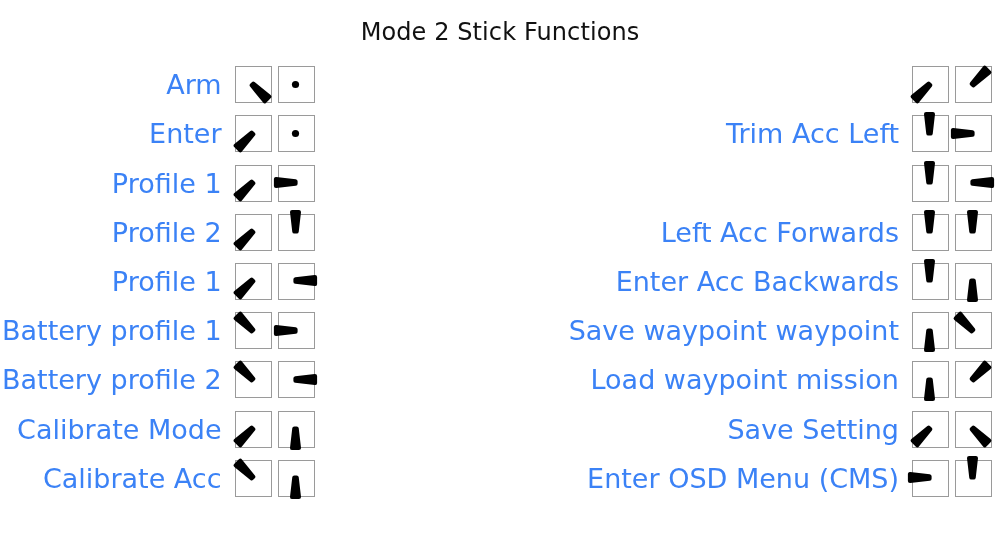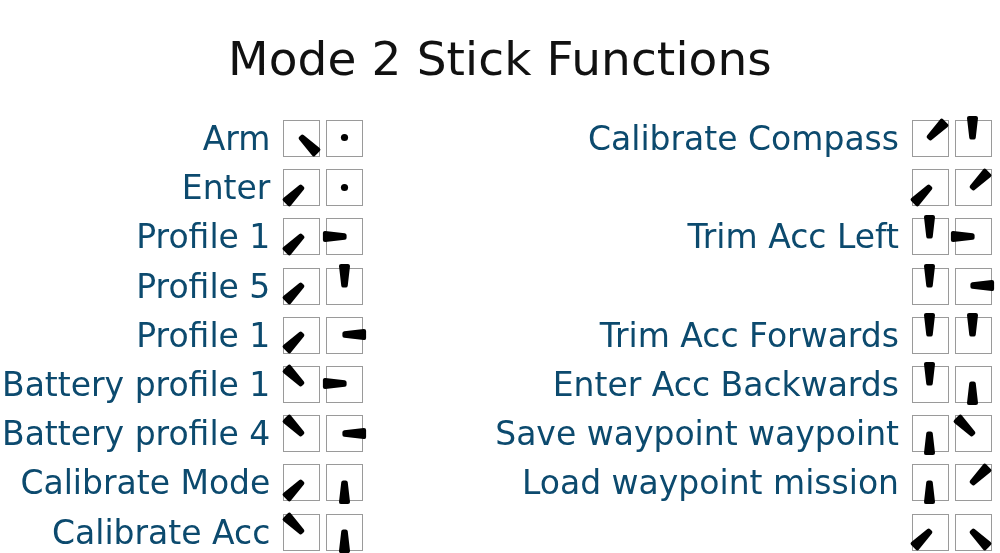--- a/index.html
+++ b/index.html
@@ -11,21 +11,21 @@
   body {
     width: 1000px;
     height: 553px;
     font-family: "DejaVu Sans", "Liberation Sans", sans-serif;
     color: #000000;
     overflow: hidden;
     position: relative;
   }
   #page-title {
     text-align: center;
-    font-size: 47px;
+    font-size: 24px;
     font-weight: 400;
     line-height: 1;
     padding-top: 4px;
     letter-spacing: 0.1px;
     color: #111111;
   }
   #chart-body {
     display: flex;
     flex-direction: row;
     align-items: flex-start;
@@ -40,24 +40,24 @@
   }
   .row {
     display: flex;
     flex-direction: row;
     align-items: center;
     height: 49.2px;
   }
   .col-left .row { justify-content: flex-end; }
   .col-right .row { justify-content: flex-end; }
   .row-label {
-    font-size: 33px;
+    font-size: 27px;
     line-height: 1;
     white-space: nowrap;
-    color: #0c4a6e;
+    color: #3b82f6;
   }
   .col-left .row-label { text-align: right; padding-right: 13px; }
   .col-right .row-label { text-align: right; padding-right: 13px; }
   .stick-pair {
     display: flex;
     flex-direction: row;
     gap: 6px;
     flex: 0 0 auto;
   }
   .stick-box {
@@ -129,21 +129,21 @@
             </svg>
           </div>
           <div class="stick-box">
             <svg viewBox="0 0 37 37">
               <path d="M 18.5 17.35 L -1 15.1 Q -1 18.5 -1 21.9 L 18.5 19.65 Z" stroke="#000000" stroke-width="4.216" stroke-linejoin="round" stroke-linecap="round"></path>
             </svg>
           </div>
         </div>
       </div>
       <div class="row">
-        <span class="row-label">Profile 5</span>
+        <span class="row-label">Profile 2</span>
         <div class="stick-pair">
           <div class="stick-box">
             <svg viewBox="0 0 37 37">
               <path d="M 17.686835 17.686835 L 1.6710200000000004 30.66212 Q 4.00445 32.99555 6.33788 35.32898 L 19.313165 19.313165 Z" stroke="#000000" stroke-width="4.092" stroke-linejoin="round" stroke-linecap="round"></path>
             </svg>
           </div>
           <div class="stick-box">
             <svg viewBox="0 0 37 37">
               <path d="M 19.65 18.5 L 21.9 -1 Q 18.5 -1 15.1 -1 L 17.35 18.5 Z" stroke="#000000" stroke-width="4.216" stroke-linejoin="round" stroke-linecap="round"></path>
             </svg>
@@ -174,21 +174,21 @@
             </svg>
           </div>
           <div class="stick-box">
             <svg viewBox="0 0 37 37">
               <path d="M 18.5 17.35 L -1 15.1 Q -1 18.5 -1 21.9 L 18.5 19.65 Z" stroke="#000000" stroke-width="4.216" stroke-linejoin="round" stroke-linecap="round"></path>
             </svg>
           </div>
         </div>
       </div>
       <div class="row">
-        <span class="row-label">Battery profile 4</span>
+        <span class="row-label">Battery profile 2</span>
         <div class="stick-pair">
           <div class="stick-box">
             <svg viewBox="0 0 37 37">
               <path d="M 19.313165 17.686835 L 6.33788 1.6710200000000004 Q 4.00445 4.00445 1.6710200000000004 6.33788 L 17.686835 19.313165 Z" stroke="#000000" stroke-width="4.092" stroke-linejoin="round" stroke-linecap="round"></path>
             </svg>
           </div>
           <div class="stick-box">
             <svg viewBox="0 0 37 37">
               <path d="M 18.5 19.65 L 38 21.9 Q 38 18.5 38 15.1 L 18.5 17.35 Z" stroke="#000000" stroke-width="4.216" stroke-linejoin="round" stroke-linecap="round"></path>
             </svg>
@@ -221,138 +221,124 @@
           <div class="stick-box">
             <svg viewBox="0 0 37 37">
               <path d="M 17.35 18.5 L 15.1 38 Q 18.5 38 21.9 38 L 19.65 18.5 Z" stroke="#000000" stroke-width="4.216" stroke-linejoin="round" stroke-linecap="round"></path>
             </svg>
           </div>
         </div>
       </div>
     </div>
   <div class="column col-right">
       <div class="row">
-        <span class="row-label">Calibrate Compass</span>
-        <div class="stick-pair">
+        <div class="stick-pair">
+          <div class="stick-box">
+            <svg viewBox="0 0 37 37">
+              <path d="M 17.686835 17.686835 L 1.6710200000000004 30.66212 Q 4.00445 32.99555 6.33788 35.32898 L 19.313165 19.313165 Z" stroke="#000000" stroke-width="4.092" stroke-linejoin="round" stroke-linecap="round"></path>
+            </svg>
+          </div>
           <div class="stick-box">
             <svg viewBox="0 0 37 37">
               <path d="M 19.313165 19.313165 L 35.32898 6.33788 Q 32.99555 4.00445 30.66212 1.6710200000000004 L 17.686835 17.686835 Z" stroke="#000000" stroke-width="4.092" stroke-linejoin="round" stroke-linecap="round"></path>
             </svg>
           </div>
-          <div class="stick-box">
-            <svg viewBox="0 0 37 37">
-              <path d="M 19.65 18.5 L 21.9 -1 Q 18.5 -1 15.1 -1 L 17.35 18.5 Z" stroke="#000000" stroke-width="4.216" stroke-linejoin="round" stroke-linecap="round"></path>
-            </svg>
-          </div>
-        </div>
-      </div>
-      <div class="row">
-        <div class="stick-pair">
-          <div class="stick-box">
-            <svg viewBox="0 0 37 37">
-              <path d="M 17.686835 17.686835 L 1.6710200000000004 30.66212 Q 4.00445 32.99555 6.33788 35.32898 L 19.313165 19.313165 Z" stroke="#000000" stroke-width="4.092" stroke-linejoin="round" stroke-linecap="round"></path>
+        </div>
+      </div>
+      <div class="row">
+        <span class="row-label">Trim Acc Left</span>
+        <div class="stick-pair">
+          <div class="stick-box">
+            <svg viewBox="0 0 37 37">
+              <path d="M 19.65 18.5 L 21.9 -1 Q 18.5 -1 15.1 -1 L 17.35 18.5 Z" stroke="#000000" stroke-width="4.216" stroke-linejoin="round" stroke-linecap="round"></path>
+            </svg>
+          </div>
+          <div class="stick-box">
+            <svg viewBox="0 0 37 37">
+              <path d="M 18.5 17.35 L -1 15.1 Q -1 18.5 -1 21.9 L 18.5 19.65 Z" stroke="#000000" stroke-width="4.216" stroke-linejoin="round" stroke-linecap="round"></path>
+            </svg>
+          </div>
+        </div>
+      </div>
+      <div class="row">
+        <div class="stick-pair">
+          <div class="stick-box">
+            <svg viewBox="0 0 37 37">
+              <path d="M 19.65 18.5 L 21.9 -1 Q 18.5 -1 15.1 -1 L 17.35 18.5 Z" stroke="#000000" stroke-width="4.216" stroke-linejoin="round" stroke-linecap="round"></path>
+            </svg>
+          </div>
+          <div class="stick-box">
+            <svg viewBox="0 0 37 37">
+              <path d="M 18.5 19.65 L 38 21.9 Q 38 18.5 38 15.1 L 18.5 17.35 Z" stroke="#000000" stroke-width="4.216" stroke-linejoin="round" stroke-linecap="round"></path>
+            </svg>
+          </div>
+        </div>
+      </div>
+      <div class="row">
+        <span class="row-label">Left Acc Forwards</span>
+        <div class="stick-pair">
+          <div class="stick-box">
+            <svg viewBox="0 0 37 37">
+              <path d="M 19.65 18.5 L 21.9 -1 Q 18.5 -1 15.1 -1 L 17.35 18.5 Z" stroke="#000000" stroke-width="4.216" stroke-linejoin="round" stroke-linecap="round"></path>
+            </svg>
+          </div>
+          <div class="stick-box">
+            <svg viewBox="0 0 37 37">
+              <path d="M 19.65 18.5 L 21.9 -1 Q 18.5 -1 15.1 -1 L 17.35 18.5 Z" stroke="#000000" stroke-width="4.216" stroke-linejoin="round" stroke-linecap="round"></path>
+            </svg>
+          </div>
+        </div>
+      </div>
+      <div class="row">
+        <span class="row-label">Enter Acc Backwards</span>
+        <div class="stick-pair">
+          <div class="stick-box">
+            <svg viewBox="0 0 37 37">
+              <path d="M 19.65 18.5 L 21.9 -1 Q 18.5 -1 15.1 -1 L 17.35 18.5 Z" stroke="#000000" stroke-width="4.216" stroke-linejoin="round" stroke-linecap="round"></path>
+            </svg>
+          </div>
+          <div class="stick-box">
+            <svg viewBox="0 0 37 37">
+              <path d="M 17.35 18.5 L 15.1 38 Q 18.5 38 21.9 38 L 19.65 18.5 Z" stroke="#000000" stroke-width="4.216" stroke-linejoin="round" stroke-linecap="round"></path>
+            </svg>
+          </div>
+        </div>
+      </div>
+      <div class="row">
+        <span class="row-label">Save waypoint waypoint</span>
+        <div class="stick-pair">
+          <div class="stick-box">
+            <svg viewBox="0 0 37 37">
+              <path d="M 17.35 18.5 L 15.1 38 Q 18.5 38 21.9 38 L 19.65 18.5 Z" stroke="#000000" stroke-width="4.216" stroke-linejoin="round" stroke-linecap="round"></path>
+            </svg>
+          </div>
+          <div class="stick-box">
+            <svg viewBox="0 0 37 37">
+              <path d="M 19.313165 17.686835 L 6.33788 1.6710200000000004 Q 4.00445 4.00445 1.6710200000000004 6.33788 L 17.686835 19.313165 Z" stroke="#000000" stroke-width="4.092" stroke-linejoin="round" stroke-linecap="round"></path>
+            </svg>
+          </div>
+        </div>
+      </div>
+      <div class="row">
+        <span class="row-label">Load waypoint mission</span>
+        <div class="stick-pair">
+          <div class="stick-box">
+            <svg viewBox="0 0 37 37">
+              <path d="M 17.35 18.5 L 15.1 38 Q 18.5 38 21.9 38 L 19.65 18.5 Z" stroke="#000000" stroke-width="4.216" stroke-linejoin="round" stroke-linecap="round"></path>
             </svg>
           </div>
           <div class="stick-box">
             <svg viewBox="0 0 37 37">
               <path d="M 19.313165 19.313165 L 35.32898 6.33788 Q 32.99555 4.00445 30.66212 1.6710200000000004 L 17.686835 17.686835 Z" stroke="#000000" stroke-width="4.092" stroke-linejoin="round" stroke-linecap="round"></path>
             </svg>
           </div>
         </div>
       </div>
       <div class="row">
-        <span class="row-label">Trim Acc Left</span>
-        <div class="stick-pair">
-          <div class="stick-box">
-            <svg viewBox="0 0 37 37">
-              <path d="M 19.65 18.5 L 21.9 -1 Q 18.5 -1 15.1 -1 L 17.35 18.5 Z" stroke="#000000" stroke-width="4.216" stroke-linejoin="round" stroke-linecap="round"></path>
-            </svg>
-          </div>
-          <div class="stick-box">
-            <svg viewBox="0 0 37 37">
-              <path d="M 18.5 17.35 L -1 15.1 Q -1 18.5 -1 21.9 L 18.5 19.65 Z" stroke="#000000" stroke-width="4.216" stroke-linejoin="round" stroke-linecap="round"></path>
-            </svg>
-          </div>
-        </div>
-      </div>
-      <div class="row">
-        <div class="stick-pair">
-          <div class="stick-box">
-            <svg viewBox="0 0 37 37">
-              <path d="M 19.65 18.5 L 21.9 -1 Q 18.5 -1 15.1 -1 L 17.35 18.5 Z" stroke="#000000" stroke-width="4.216" stroke-linejoin="round" stroke-linecap="round"></path>
-            </svg>
-          </div>
-          <div class="stick-box">
-            <svg viewBox="0 0 37 37">
-              <path d="M 18.5 19.65 L 38 21.9 Q 38 18.5 38 15.1 L 18.5 17.35 Z" stroke="#000000" stroke-width="4.216" stroke-linejoin="round" stroke-linecap="round"></path>
-            </svg>
-          </div>
-        </div>
-      </div>
-      <div class="row">
-        <span class="row-label">Trim Acc Forwards</span>
-        <div class="stick-pair">
-          <div class="stick-box">
-            <svg viewBox="0 0 37 37">
-              <path d="M 19.65 18.5 L 21.9 -1 Q 18.5 -1 15.1 -1 L 17.35 18.5 Z" stroke="#000000" stroke-width="4.216" stroke-linejoin="round" stroke-linecap="round"></path>
-            </svg>
-          </div>
-          <div class="stick-box">
-            <svg viewBox="0 0 37 37">
-              <path d="M 19.65 18.5 L 21.9 -1 Q 18.5 -1 15.1 -1 L 17.35 18.5 Z" stroke="#000000" stroke-width="4.216" stroke-linejoin="round" stroke-linecap="round"></path>
-            </svg>
-          </div>
-        </div>
-      </div>
-      <div class="row">
-        <span class="row-label">Enter Acc Backwards</span>
-        <div class="stick-pair">
-          <div class="stick-box">
-            <svg viewBox="0 0 37 37">
-              <path d="M 19.65 18.5 L 21.9 -1 Q 18.5 -1 15.1 -1 L 17.35 18.5 Z" stroke="#000000" stroke-width="4.216" stroke-linejoin="round" stroke-linecap="round"></path>
-            </svg>
-          </div>
-          <div class="stick-box">
-            <svg viewBox="0 0 37 37">
-              <path d="M 17.35 18.5 L 15.1 38 Q 18.5 38 21.9 38 L 19.65 18.5 Z" stroke="#000000" stroke-width="4.216" stroke-linejoin="round" stroke-linecap="round"></path>
-            </svg>
-          </div>
-        </div>
-      </div>
-      <div class="row">
-        <span class="row-label">Save waypoint waypoint</span>
-        <div class="stick-pair">
-          <div class="stick-box">
-            <svg viewBox="0 0 37 37">
-              <path d="M 17.35 18.5 L 15.1 38 Q 18.5 38 21.9 38 L 19.65 18.5 Z" stroke="#000000" stroke-width="4.216" stroke-linejoin="round" stroke-linecap="round"></path>
-            </svg>
-          </div>
-          <div class="stick-box">
-            <svg viewBox="0 0 37 37">
-              <path d="M 19.313165 17.686835 L 6.33788 1.6710200000000004 Q 4.00445 4.00445 1.6710200000000004 6.33788 L 17.686835 19.313165 Z" stroke="#000000" stroke-width="4.092" stroke-linejoin="round" stroke-linecap="round"></path>
-            </svg>
-          </div>
-        </div>
-      </div>
-      <div class="row">
-        <span class="row-label">Load waypoint mission</span>
-        <div class="stick-pair">
-          <div class="stick-box">
-            <svg viewBox="0 0 37 37">
-              <path d="M 17.35 18.5 L 15.1 38 Q 18.5 38 21.9 38 L 19.65 18.5 Z" stroke="#000000" stroke-width="4.216" stroke-linejoin="round" stroke-linecap="round"></path>
-            </svg>
-          </div>
-          <div class="stick-box">
-            <svg viewBox="0 0 37 37">
-              <path d="M 19.313165 19.313165 L 35.32898 6.33788 Q 32.99555 4.00445 30.66212 1.6710200000000004 L 17.686835 17.686835 Z" stroke="#000000" stroke-width="4.092" stroke-linejoin="round" stroke-linecap="round"></path>
-            </svg>
-          </div>
-        </div>
-      </div>
-      <div class="row">
+        <span class="row-label">Save Setting</span>
         <div class="stick-pair">
           <div class="stick-box">
             <svg viewBox="0 0 37 37">
               <path d="M 17.686835 17.686835 L 1.6710200000000004 30.66212 Q 4.00445 32.99555 6.33788 35.32898 L 19.313165 19.313165 Z" stroke="#000000" stroke-width="4.092" stroke-linejoin="round" stroke-linecap="round"></path>
             </svg>
           </div>
           <div class="stick-box">
             <svg viewBox="0 0 37 37">
               <path d="M 17.686835 19.313165 L 30.66212 35.32898 Q 32.99555 32.99555 35.32898 30.66212 L 19.313165 17.686835 Z" stroke="#000000" stroke-width="4.092" stroke-linejoin="round" stroke-linecap="round"></path>
             </svg>

